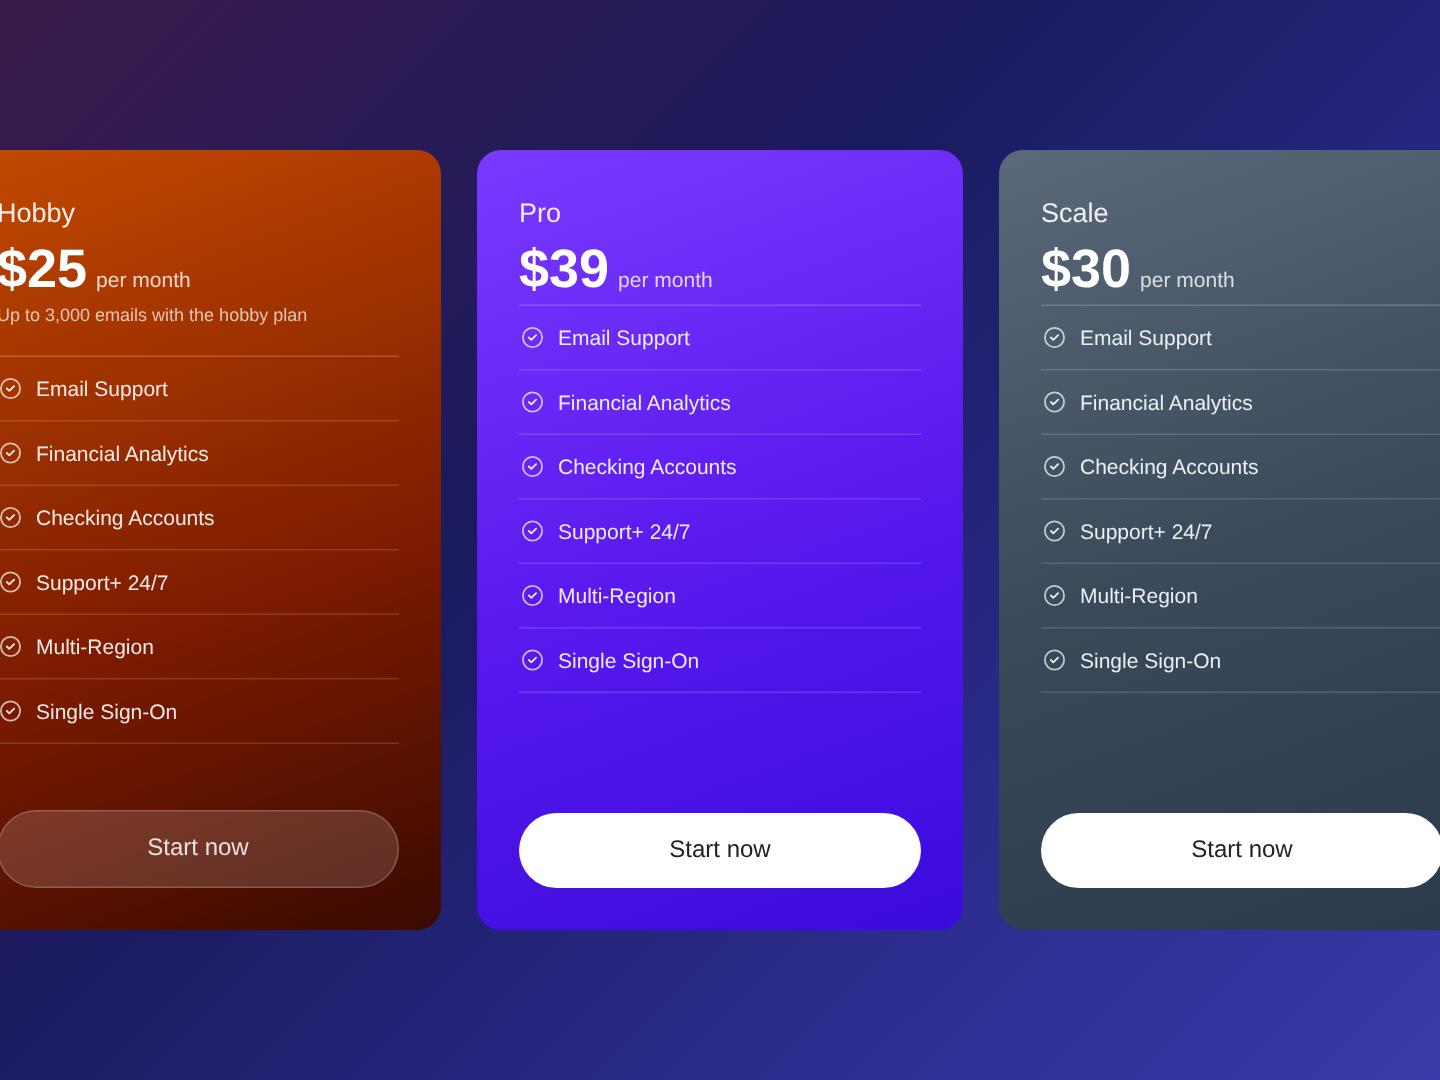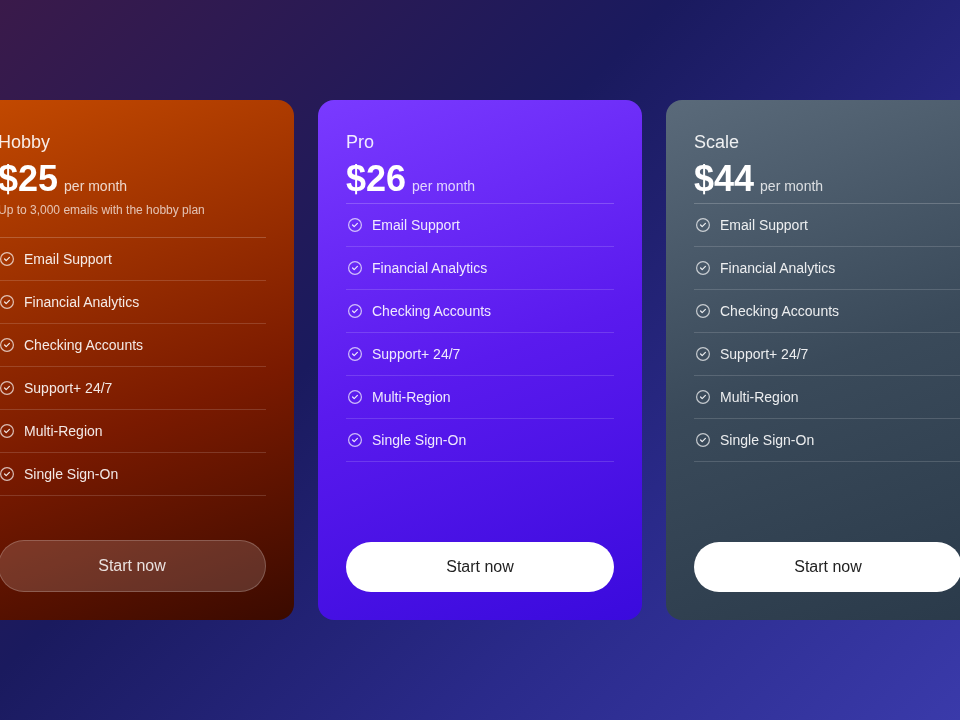--- a/index.html
+++ b/index.html
@@ -215,21 +215,21 @@
           </span>
         <span>Single Sign-On</span>
       </li>
 
       </ul>
       <button class="start-btn start-btn-hobby">Start now</button>
     </div>
     <div class="card card-pro">
       <div class="plan-name">Pro</div>
       <div class="price-row">
-        <span class="price-amount">$26</span>
+        <span class="price-amount">$39</span>
         <span class="price-period">per month</span>
       </div>
       <div class="divider"></div>
       <ul class="features-list">
 
       <li class="feature-item">
         <span class="feature-icon">
             <svg viewBox="0 0 20 20" fill="none" xmlns="http://www.w3.org/2000/svg">
       <circle cx="10" cy="10" r="8" stroke="rgba(255,255,255,0.7)" stroke-width="1.5"></circle>
       <path d="M7 10l2 2 4-4" stroke="rgba(255,255,255,0.9)" stroke-width="1.5" stroke-linecap="round" stroke-linejoin="round"></path>
@@ -287,21 +287,21 @@
           </span>
         <span>Single Sign-On</span>
       </li>
 
       </ul>
       <button class="start-btn start-btn-pro">Start now</button>
     </div>
     <div class="card card-scale">
       <div class="plan-name">Scale</div>
       <div class="price-row">
-        <span class="price-amount">$44</span>
+        <span class="price-amount">$30</span>
         <span class="price-period">per month</span>
       </div>
       <div class="divider"></div>
       <ul class="features-list">
 
       <li class="feature-item">
         <span class="feature-icon">
             <svg viewBox="0 0 20 20" fill="none" xmlns="http://www.w3.org/2000/svg">
       <circle cx="10" cy="10" r="8" stroke="rgba(255,255,255,0.7)" stroke-width="1.5"></circle>
       <path d="M7 10l2 2 4-4" stroke="rgba(255,255,255,0.9)" stroke-width="1.5" stroke-linecap="round" stroke-linejoin="round"></path>

